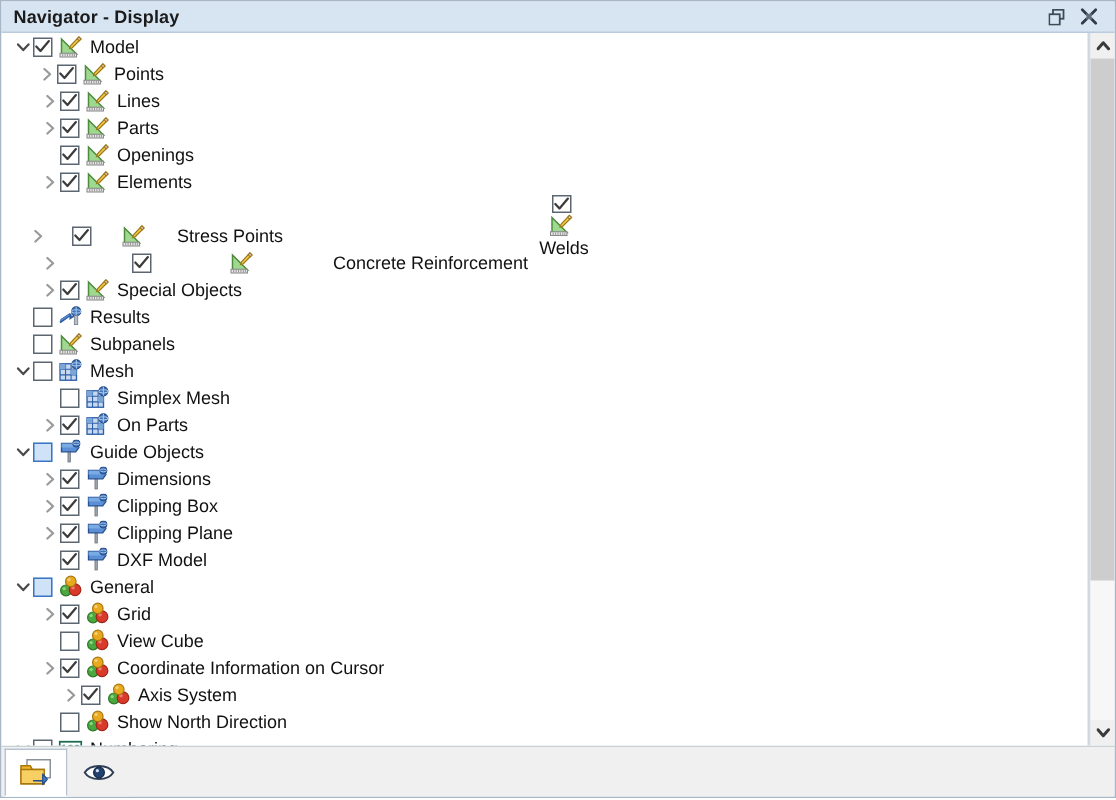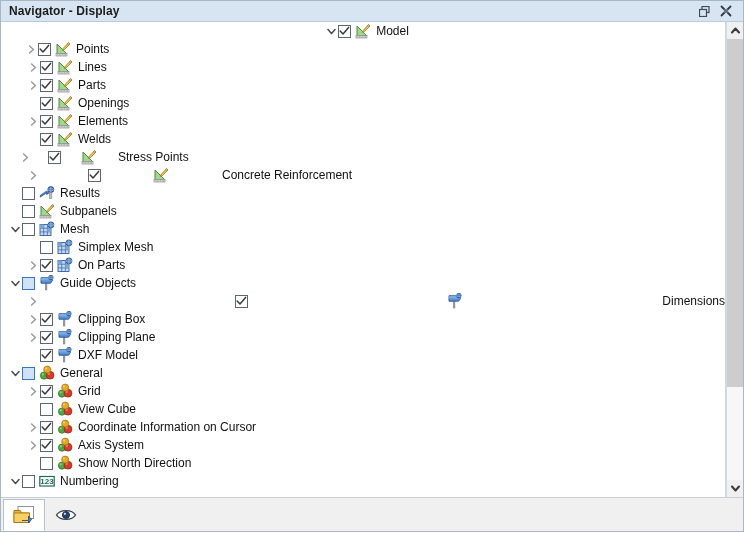--- a/index.html
+++ b/index.html
@@ -141,21 +141,21 @@
           <rect x="4" y="4" width="4" height="4" fill="#8a97a3" opacity="0.55"></rect>
         </svg>
       </div>
     </div>
   </div>
 
   <div class="bodyarea">
 
     <div class="treepane">
       <div class="treeinner" id="tree-rows">
-          <div class="row" style="padding-left: 8px; justify-content: center;">
+          <div class="row" style="padding-left: 8px;">
             <span class="twisty">
               <svg width="9" height="7" viewBox="0 0 9 7">
                 <path d="M1 1.6 L4.5 5.4 L8 1.6" fill="none" stroke="#4a4a4a" stroke-width="1.5" stroke-linecap="round" stroke-linejoin="round"></path>
               </svg>
             </span>
             <span class="cb">
               <svg width="11" height="10" viewBox="0 0 11 10">
                 <path d="M1.2 5 L4 8 L9.6 1.4" fill="none" stroke="#3c3c3c" stroke-width="1.5" stroke-linecap="round" stroke-linejoin="round"></path>
               </svg>
             </span>
@@ -269,21 +269,21 @@
               <svg width="16" height="16" viewBox="0 0 16 16">
                 <path d="M2 13 L2 3 L12 13 Z" fill="#9fd98f" stroke="#4e8b3e" stroke-width="1"></path>
                 <rect x="1" y="12.5" width="11" height="2.5" fill="#e8e8e8" stroke="#8a8a8a" stroke-width="0.7"></rect>
                 <path d="M2.8 13 v1.6 M4.4 13 v1.6 M6 13 v1.6 M7.6 13 v1.6 M9.2 13 v1.6 M10.6 13 v1.6" stroke="#8a8a8a" stroke-width="0.6"></path>
                 <path d="M13.6 1.6 L15 3 L9.2 8.8 L7.4 9.4 L8 7.6 Z" fill="#f6c64a" stroke="#9a7a16" stroke-width="0.8"></path>
                 <path d="M13.6 1.6 L15 3 L13.8 4.2 L12.4 2.8 Z" fill="#e7b8c8" stroke="#9a7a16" stroke-width="0.7"></path>
               </svg>
             </span>
             <span class="label">Elements</span>
           </div>
-          <div class="row" style="padding-left: 26px;">
+          <div class="row" style="padding-left: 26px; flex-direction: column;">
             <span class="twisty"></span>
             <span class="cb">
               <svg width="11" height="10" viewBox="0 0 11 10">
                 <path d="M1.2 5 L4 8 L9.6 1.4" fill="none" stroke="#3c3c3c" stroke-width="1.5" stroke-linecap="round" stroke-linejoin="round"></path>
               </svg>
             </span>
             <span class="icon">
               <svg width="16" height="16" viewBox="0 0 16 16">
                 <path d="M2 13 L2 3 L12 13 Z" fill="#9fd98f" stroke="#4e8b3e" stroke-width="1"></path>
                 <rect x="1" y="12.5" width="11" height="2.5" fill="#e8e8e8" stroke="#8a8a8a" stroke-width="0.7"></rect>
@@ -330,20 +330,42 @@
             <span class="icon">
               <svg width="16" height="16" viewBox="0 0 16 16">
                 <path d="M2 13 L2 3 L12 13 Z" fill="#9fd98f" stroke="#4e8b3e" stroke-width="1"></path>
                 <rect x="1" y="12.5" width="11" height="2.5" fill="#e8e8e8" stroke="#8a8a8a" stroke-width="0.7"></rect>
                 <path d="M2.8 13 v1.6 M4.4 13 v1.6 M6 13 v1.6 M7.6 13 v1.6 M9.2 13 v1.6 M10.6 13 v1.6" stroke="#8a8a8a" stroke-width="0.6"></path>
                 <path d="M13.6 1.6 L15 3 L9.2 8.8 L7.4 9.4 L8 7.6 Z" fill="#f6c64a" stroke="#9a7a16" stroke-width="0.8"></path>
                 <path d="M13.6 1.6 L15 3 L13.8 4.2 L12.4 2.8 Z" fill="#e7b8c8" stroke="#9a7a16" stroke-width="0.7"></path>
               </svg>
             </span>
             <span class="label">Concrete Reinforcement</span>
+          </div>
+          <div class="row" style="padding-left: 26px;">
+            <span class="twisty">
+              <svg width="7" height="9" viewBox="0 0 7 9">
+                <path d="M1.6 1 L5.4 4.5 L1.6 8" fill="none" stroke="#9a9a9a" stroke-width="1.5" stroke-linecap="round" stroke-linejoin="round"></path>
+              </svg>
+            </span>
+            <span class="cb">
+              <svg width="11" height="10" viewBox="0 0 11 10">
+                <path d="M1.2 5 L4 8 L9.6 1.4" fill="none" stroke="#3c3c3c" stroke-width="1.5" stroke-linecap="round" stroke-linejoin="round"></path>
+              </svg>
+            </span>
+            <span class="icon">
+              <svg width="16" height="16" viewBox="0 0 16 16">
+                <path d="M2 13 L2 3 L12 13 Z" fill="#9fd98f" stroke="#4e8b3e" stroke-width="1"></path>
+                <rect x="1" y="12.5" width="11" height="2.5" fill="#e8e8e8" stroke="#8a8a8a" stroke-width="0.7"></rect>
+                <path d="M2.8 13 v1.6 M4.4 13 v1.6 M6 13 v1.6 M7.6 13 v1.6 M9.2 13 v1.6 M10.6 13 v1.6" stroke="#8a8a8a" stroke-width="0.6"></path>
+                <path d="M13.6 1.6 L15 3 L9.2 8.8 L7.4 9.4 L8 7.6 Z" fill="#f6c64a" stroke="#9a7a16" stroke-width="0.8"></path>
+                <path d="M13.6 1.6 L15 3 L13.8 4.2 L12.4 2.8 Z" fill="#e7b8c8" stroke="#9a7a16" stroke-width="0.7"></path>
+              </svg>
+            </span>
+            <span class="label">Special Objects</span>
           </div>
           <div class="row" style="padding-left: 8px;">
             <span class="twisty"></span>
             <span class="cb"></span>
             <span class="icon">
               <svg width="16" height="16" viewBox="0 0 16 16">
                 <path d="M1 12 L8 7 L8 9 L14 5" fill="none" stroke="#2f5ea8" stroke-width="1.4"></path>
                 <path d="M1.5 11.5 L7.5 7.5 L7.5 6 L1.5 10 Z" fill="#5b8fd6" stroke="#2f5ea8" stroke-width="0.6"></path>
                 <circle cx="11.8" cy="4.6" r="3" fill="#3f6fb5" stroke="#234a86" stroke-width="0.8"></circle>
                 <ellipse cx="11.8" cy="4.6" rx="3" ry="1.1" fill="none" stroke="#9dc2ea" stroke-width="0.7"></ellipse>
@@ -438,21 +460,21 @@
               <svg width="16" height="16" viewBox="0 0 16 16">
                 <rect x="6.3" y="6" width="1.6" height="9" fill="#9aa4ae" stroke="#6c757d" stroke-width="0.5"></rect>
                 <path d="M2 2.6 L11.5 2.6 L13.6 5.4 L11.5 8.2 L2 8.2 Z" fill="#5b8fd6" stroke="#27508f" stroke-width="0.9"></path>
                 <path d="M2 2.6 L11.5 2.6 L13.6 5.4 L2 5.4 Z" fill="#7fb0e6" opacity="0.85"></path>
                 <circle cx="11.9" cy="2.6" r="2.3" fill="#3f6fb5" stroke="#234a86" stroke-width="0.7"></circle>
                 <ellipse cx="11.9" cy="2.6" rx="2.3" ry="0.9" fill="none" stroke="#a8cbee" stroke-width="0.6"></ellipse>
               </svg>
             </span>
             <span class="label">Guide Objects</span>
           </div>
-          <div class="row" style="padding-left: 26px; justify-content: space-between;">
+          <div class="row" style="padding-left: 26px;">
             <span class="twisty">
               <svg width="7" height="9" viewBox="0 0 7 9">
                 <path d="M1.6 1 L5.4 4.5 L1.6 8" fill="none" stroke="#9a9a9a" stroke-width="1.5" stroke-linecap="round" stroke-linejoin="round"></path>
               </svg>
             </span>
             <span class="cb">
               <svg width="11" height="10" viewBox="0 0 11 10">
                 <path d="M1.2 5 L4 8 L9.6 1.4" fill="none" stroke="#3c3c3c" stroke-width="1.5" stroke-linecap="round" stroke-linejoin="round"></path>
               </svg>
             </span>
@@ -602,21 +624,21 @@
                 <circle cx="5" cy="10.6" r="3.6" fill="#49a83f" stroke="#2f7a27" stroke-width="0.8"></circle>
                 <circle cx="3.8" cy="9.4" r="1.1" fill="#9fe08f" opacity="0.8"></circle>
                 <circle cx="11" cy="10.2" r="3.9" fill="#d93b2b" stroke="#9e2418" stroke-width="0.8"></circle>
                 <circle cx="9.7" cy="8.8" r="1.2" fill="#f08878" opacity="0.85"></circle>
                 <circle cx="8.2" cy="4.6" r="3.5" fill="#e8a91f" stroke="#a8760d" stroke-width="0.8"></circle>
                 <circle cx="7" cy="3.4" r="1.1" fill="#f7d683" opacity="0.85"></circle>
               </svg>
             </span>
             <span class="label">Coordinate Information on Cursor</span>
           </div>
-          <div class="row" style="padding-left: 26px;">
+          <div class="row" style="padding-left: 40px;">
             <span class="twisty">
               <svg width="7" height="9" viewBox="0 0 7 9">
                 <path d="M1.6 1 L5.4 4.5 L1.6 8" fill="none" stroke="#9a9a9a" stroke-width="1.5" stroke-linecap="round" stroke-linejoin="round"></path>
               </svg>
             </span>
             <span class="cb">
               <svg width="11" height="10" viewBox="0 0 11 10">
                 <path d="M1.2 5 L4 8 L9.6 1.4" fill="none" stroke="#3c3c3c" stroke-width="1.5" stroke-linecap="round" stroke-linejoin="round"></path>
               </svg>
             </span>

